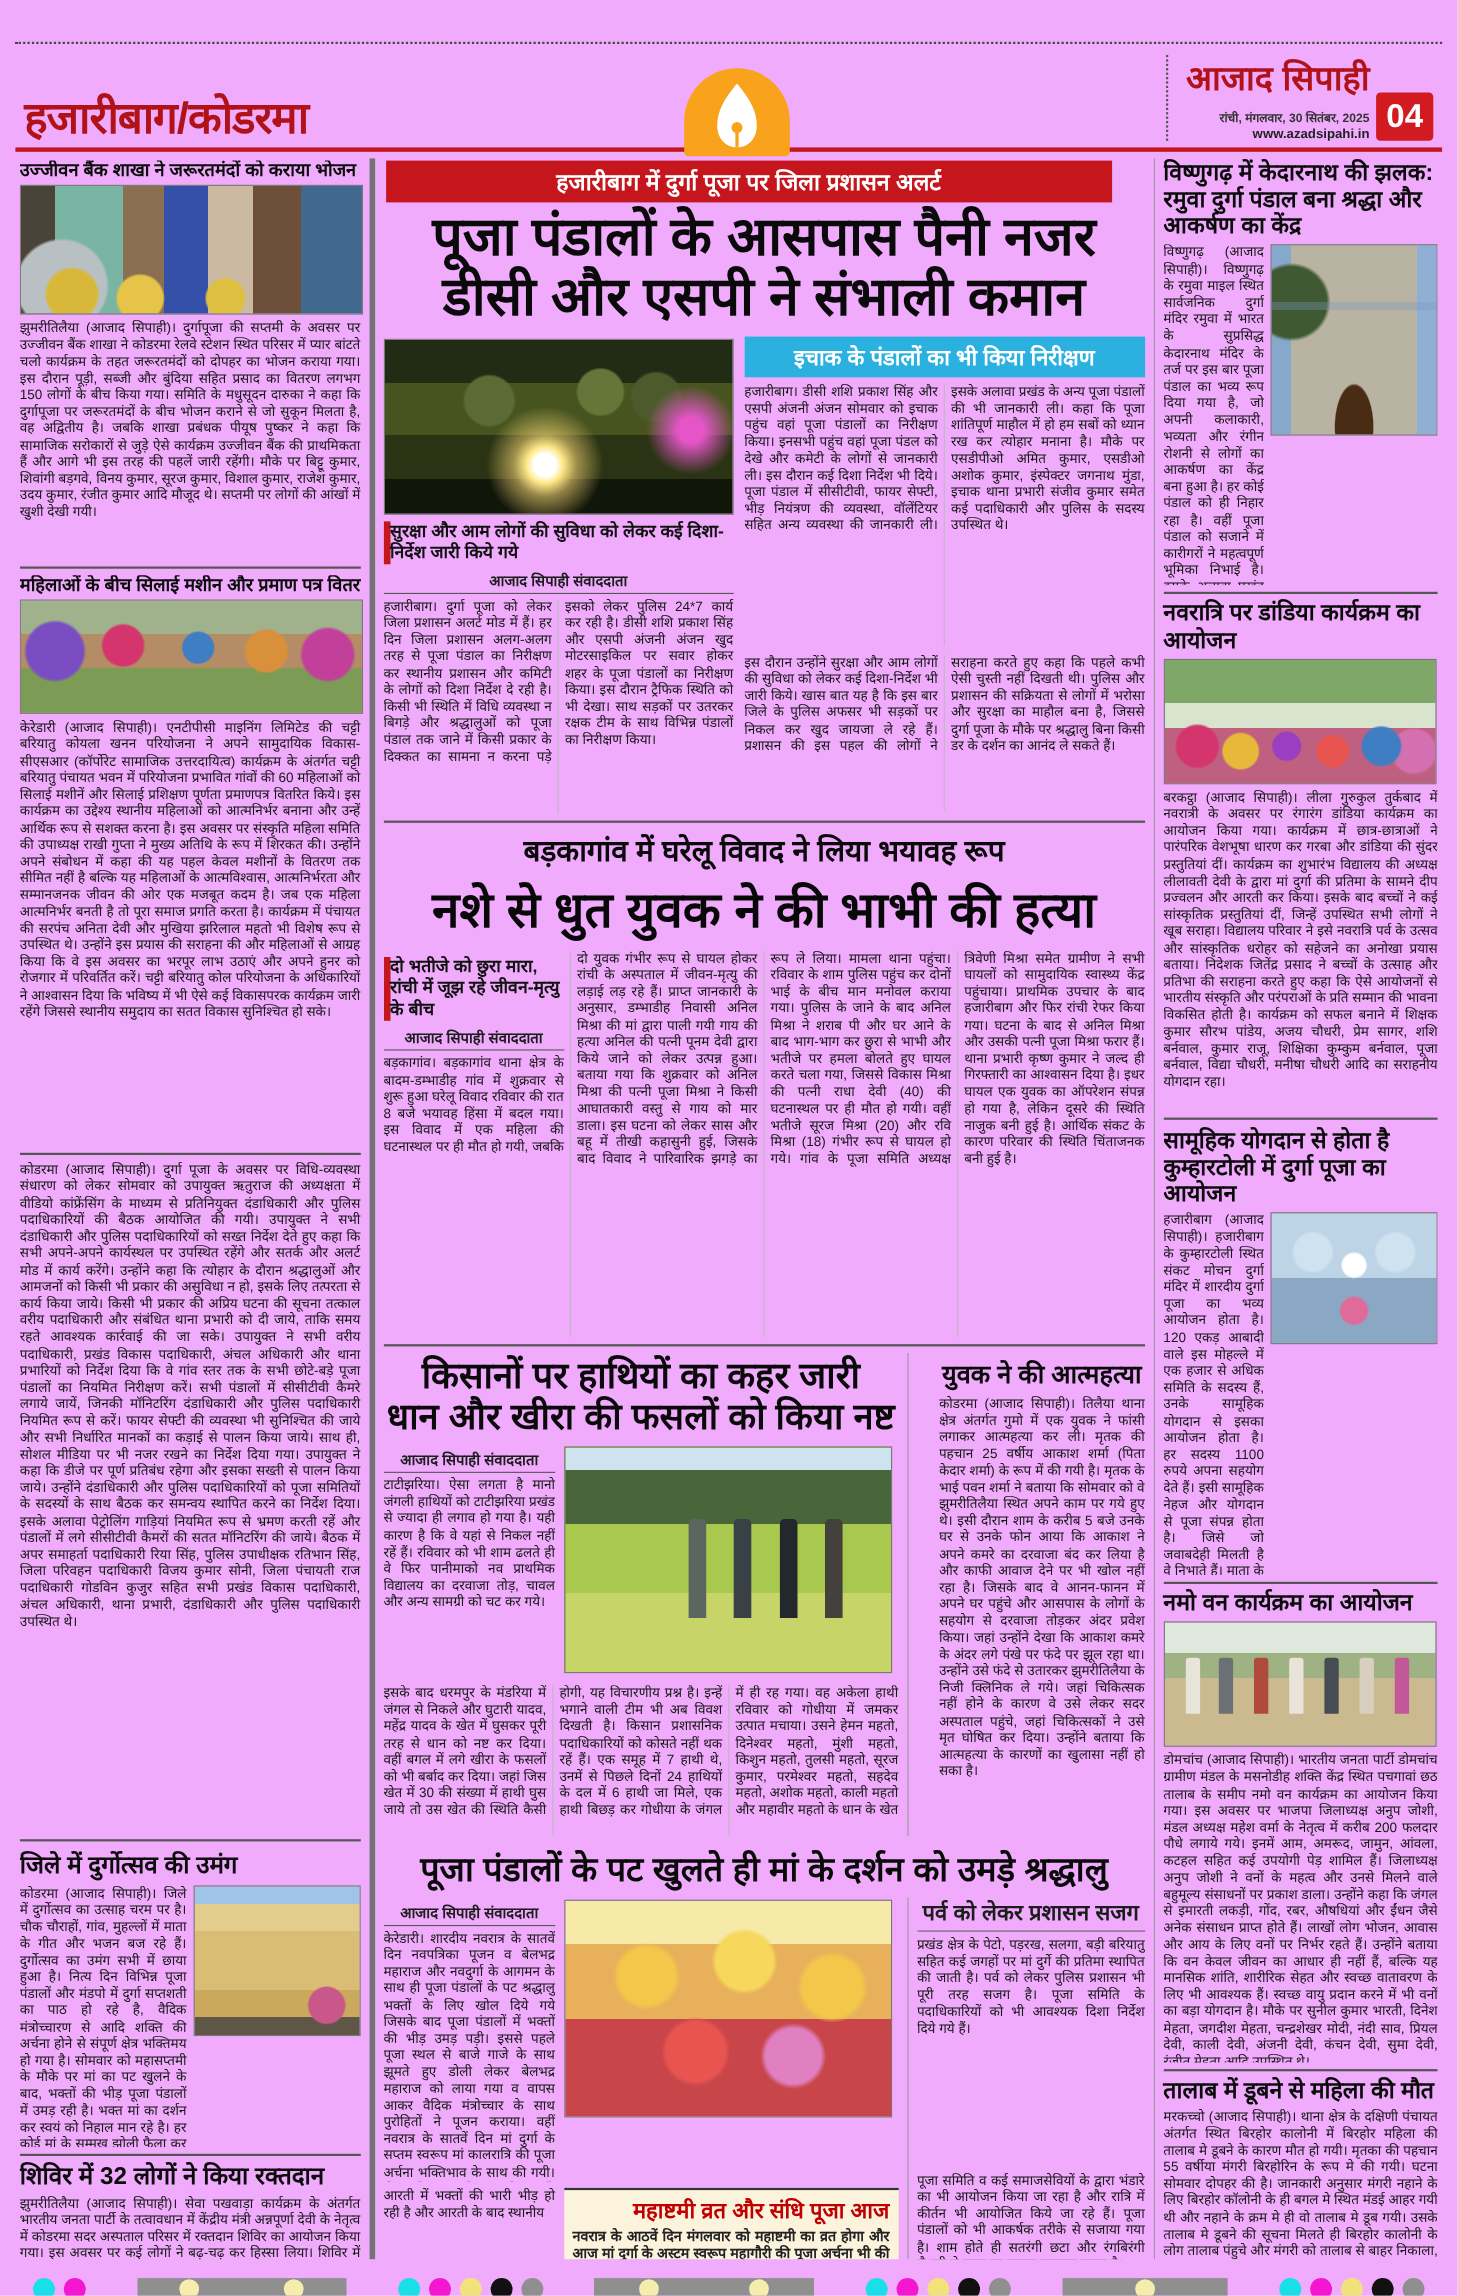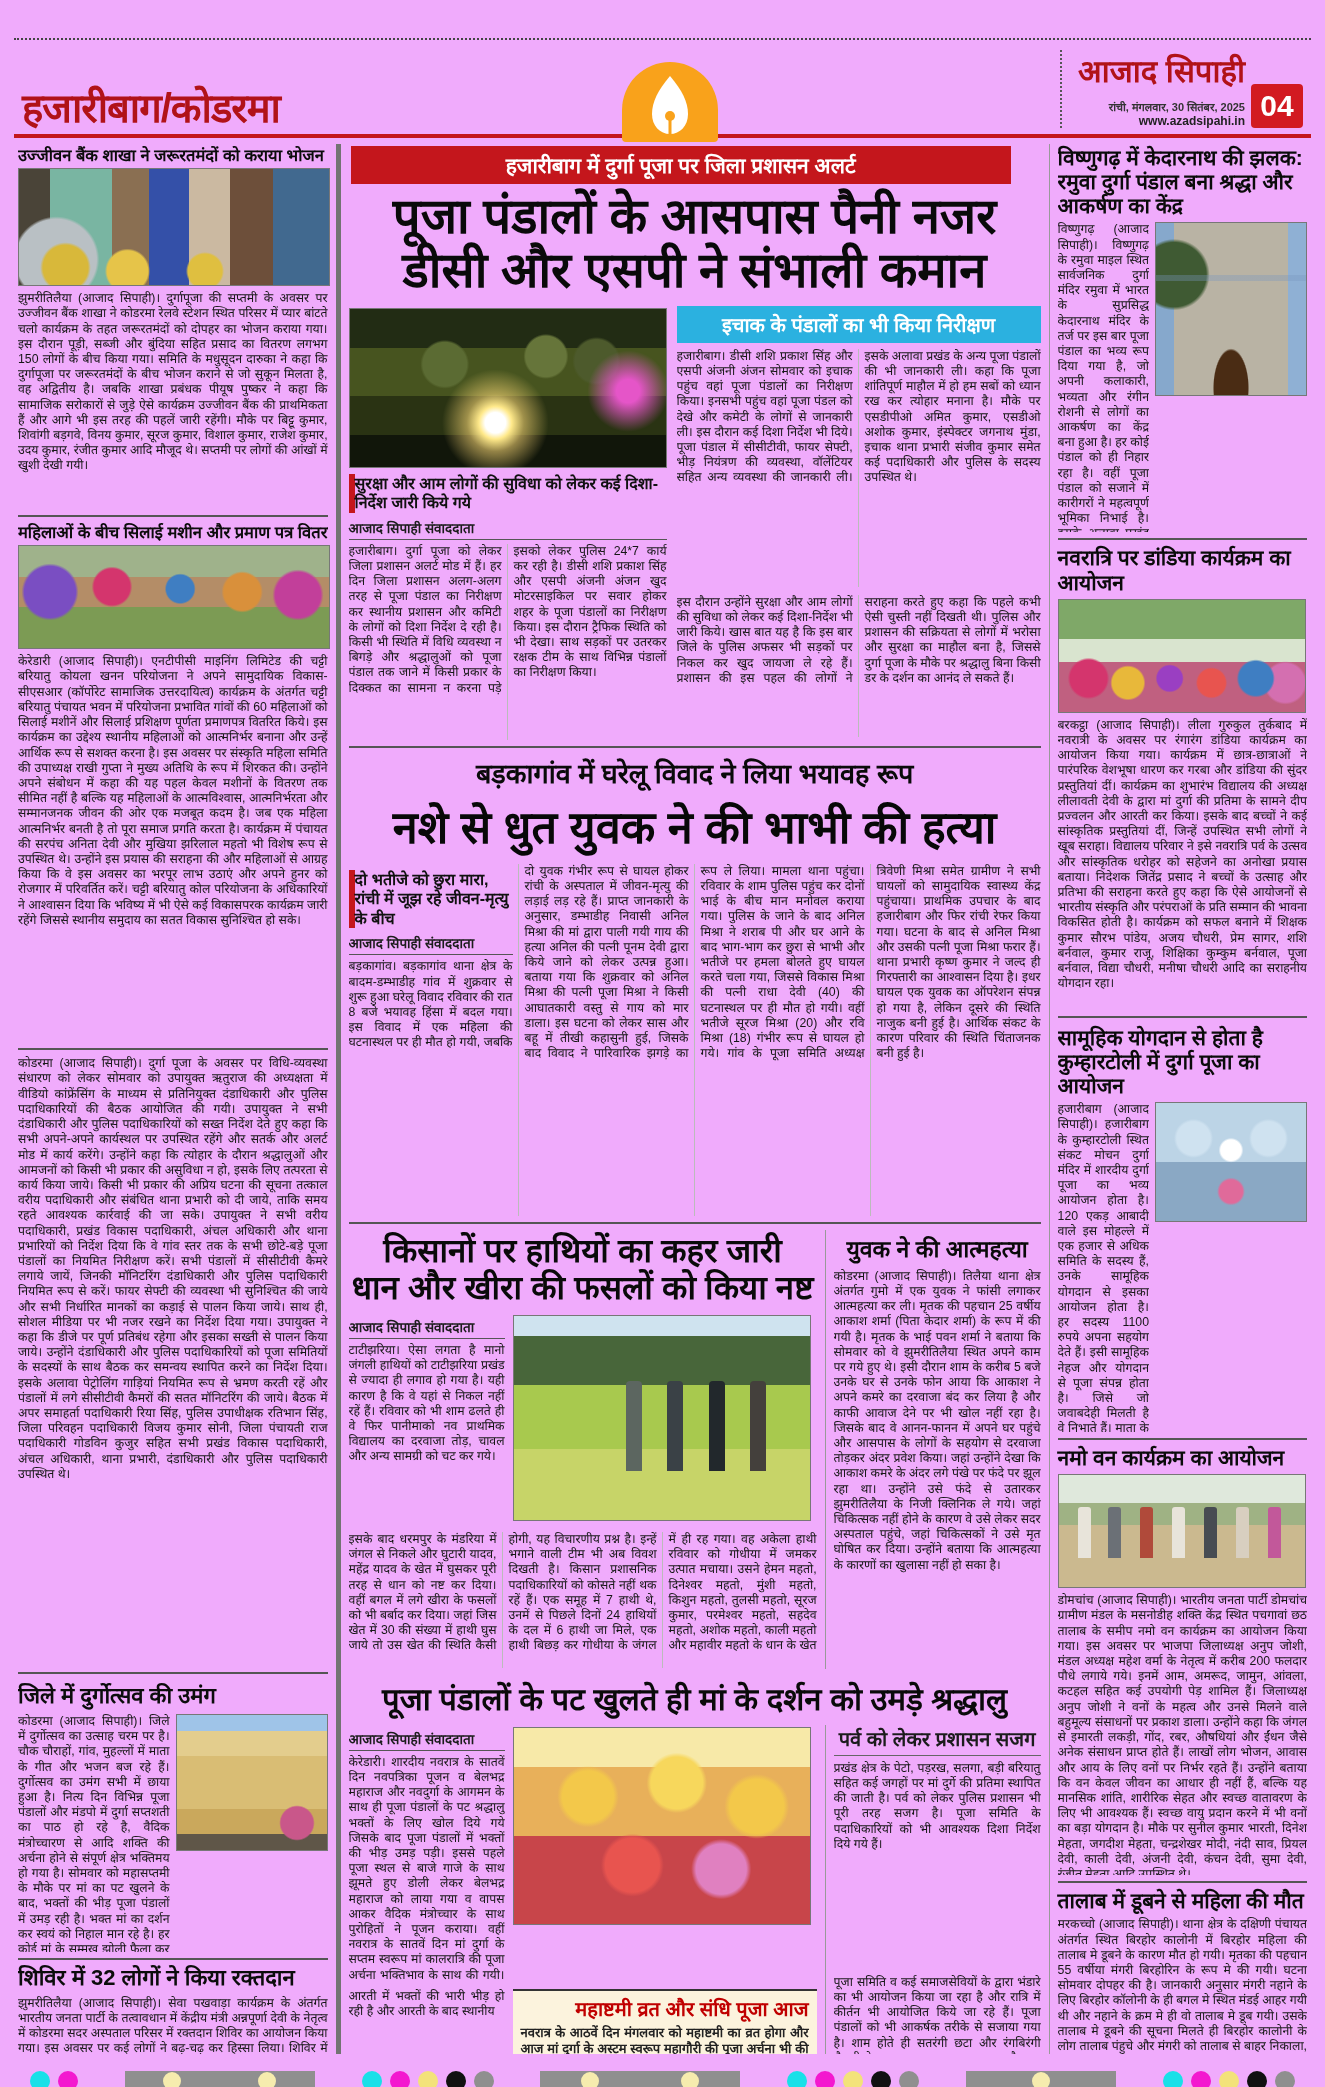--- a/index.html
+++ b/index.html
@@ -22,21 +22,21 @@
             display:flex;align-items:center;justify-content:center;border-radius:4px;}
   .header-rule{height:4px;background:#c4161c;margin:2px 14px 0 14px;}
   
   .content{display:flex;padding:6px 18px 0 18px;gap:0;height:1910px;overflow:hidden;}
   .col-left{width:314px;padding-right:8px;overflow:hidden;}
   .col-mid{width:702px;border-left:5px solid #737373;border-right:1px solid #999;padding:0 8px;overflow:hidden;}
   .col-right{width:253px;padding-left:8px;overflow:hidden;}
   .hl-rule{border-top:2px solid #555;margin:6px 0;}
   
   .body-txt{font-size:12.3px;line-height:15.2px;text-align:justify;color:#161616;margin:0;}
-  .byline{font-size:13.5px;font-weight:bold;text-align:left;border-bottom:1px solid #555;padding:2px 0;margin:3px 0 4px 0;}
+  .byline{font-size:13.5px;font-weight:bold;text-align:center;border-bottom:1px solid #555;padding:2px 0;margin:3px 0 4px 0;}
   
   .lh-small{font-size:16.5px;font-weight:bold;line-height:1.1;white-space:nowrap;overflow:hidden;margin:2px 0 4px 0;color:#0c0c0c;}
   .lh-big{font-size:22px;font-weight:bold;line-height:1.12;margin:4px 0 5px 0;color:#0c0c0c;}
   .photo{background:#888;margin:2px 0 5px 0;border:1px solid #777;}
   
   .banner{background:#c4161c;color:#fff;font-size:21px;font-weight:bold;text-align:center;
           padding:5px 10px;margin:2px 30px 6px 2px;}
   .main-headline{font-size:49px;font-weight:bold;text-align:center;line-height:1.1;color:#0a0a0a;margin:2px 0 8px 0;}
   .main-row{display:flex;gap:10px;}
   .main-left{width:318px;}
@@ -49,21 +49,21 @@
   .cols4{columns:4;column-gap:12px;column-rule:1px solid #bbb;overflow:hidden;}
   .mainbody1{height:196px;margin-top:4px;}
   .ichak-title{background:#2bb1e0;color:#fff;font-size:20px;font-weight:bold;text-align:center;padding:5px 6px;}
   .ichak-body{height:238px;margin-top:6px;}
   .mainbody2{height:142px;margin-top:8px;}
   
   .kicker{font-size:27px;font-weight:bold;text-align:center;margin:4px 0;color:#0a0a0a;}
   .murder-headline{font-size:45px;font-weight:bold;text-align:center;margin:0 0 8px 0;color:#080808;}
   .murder-body{height:352px;}
   
-  .row3{display:flex;margin-top:6px;}
+  .row3{display:flex;margin-top:6px;gap:20px;}
   .elephant{width:468px;padding-right:8px;border-right:1px solid #999;}
   .el-headline{font-size:33px;font-weight:bold;text-align:center;line-height:1.14;color:#0a0a0a;margin:2px 0 6px 0;}
   .el-top{display:flex;gap:8px;margin-top:4px;}
   .el-intro{width:156px;height:208px;overflow:hidden;}
   .photo-elephant{width:296px;height:204px;}
   .el-bottom{height:136px;margin-top:6px;}
   .suicide{flex:1;padding-left:8px;}
   .sub-head{font-size:23px;font-weight:bold;text-align:center;margin:2px 0 5px 0;color:#0a0a0a;}
   .suicide-body{height:400px;overflow:hidden;}
   

